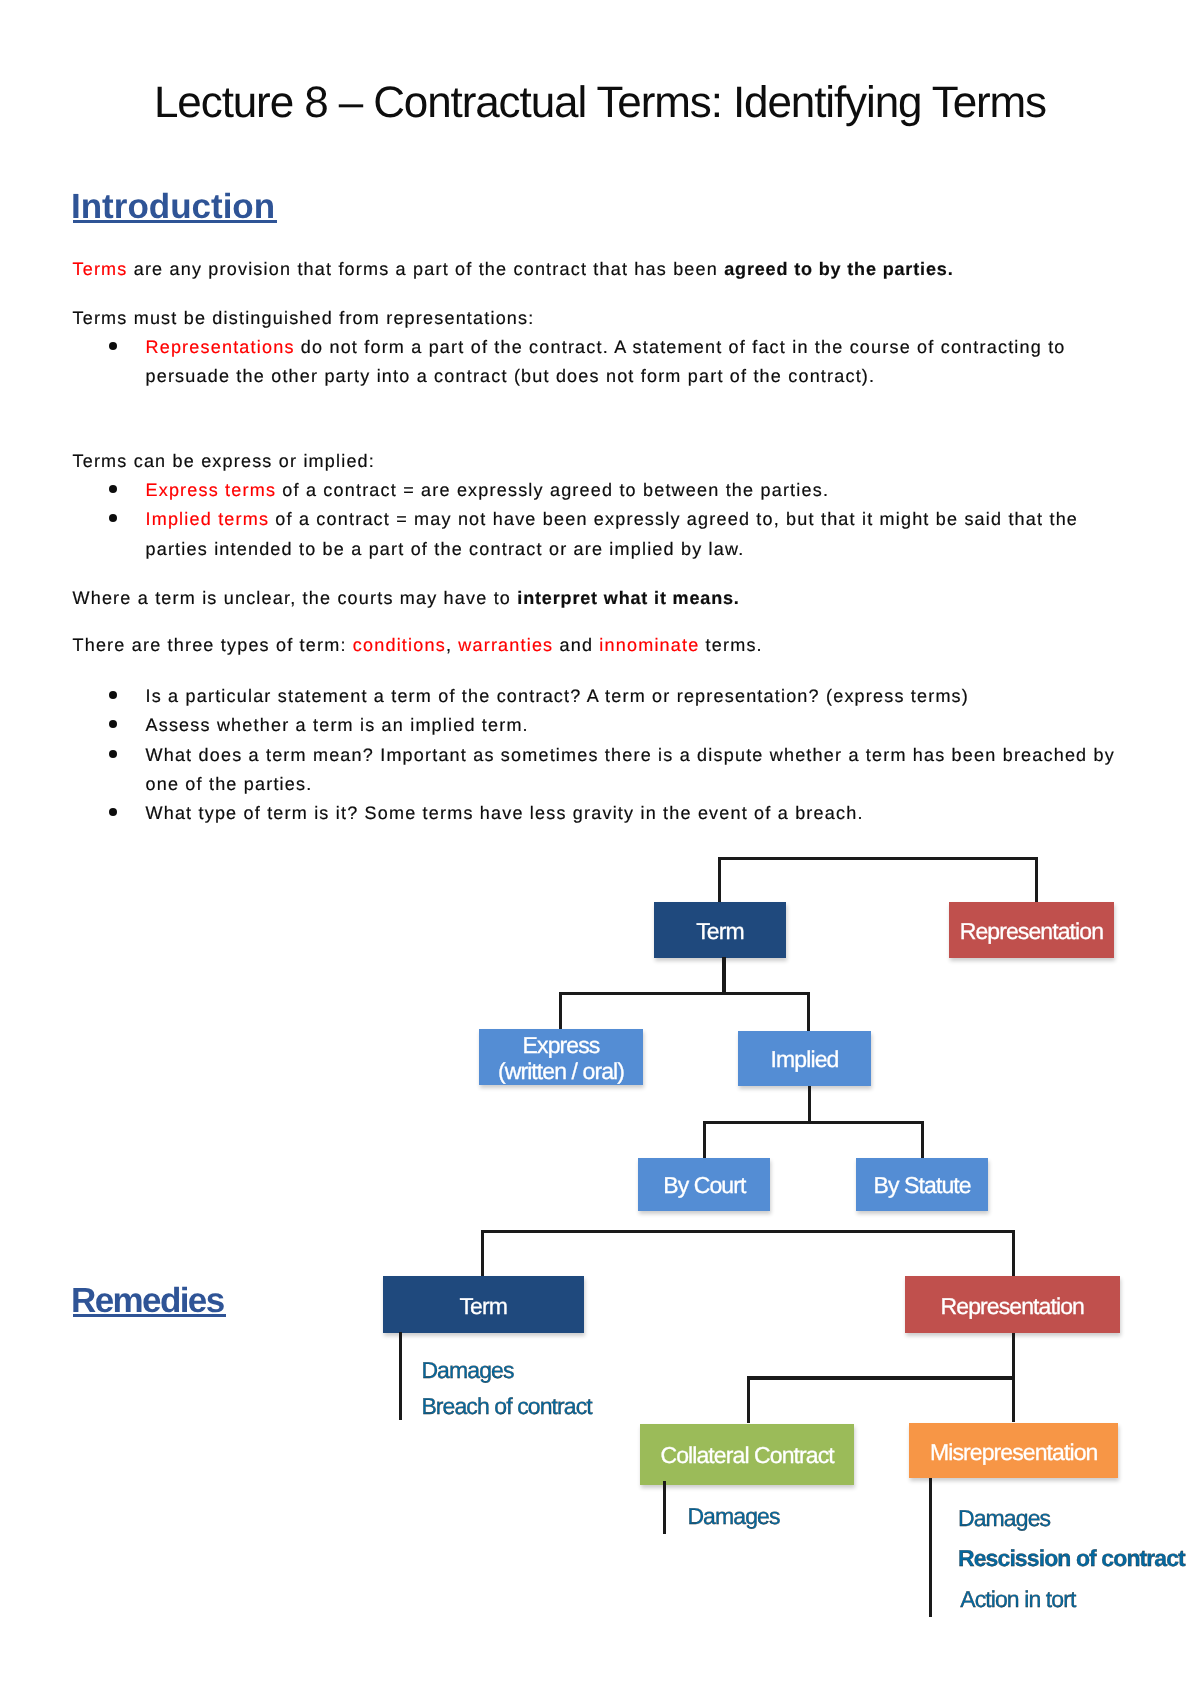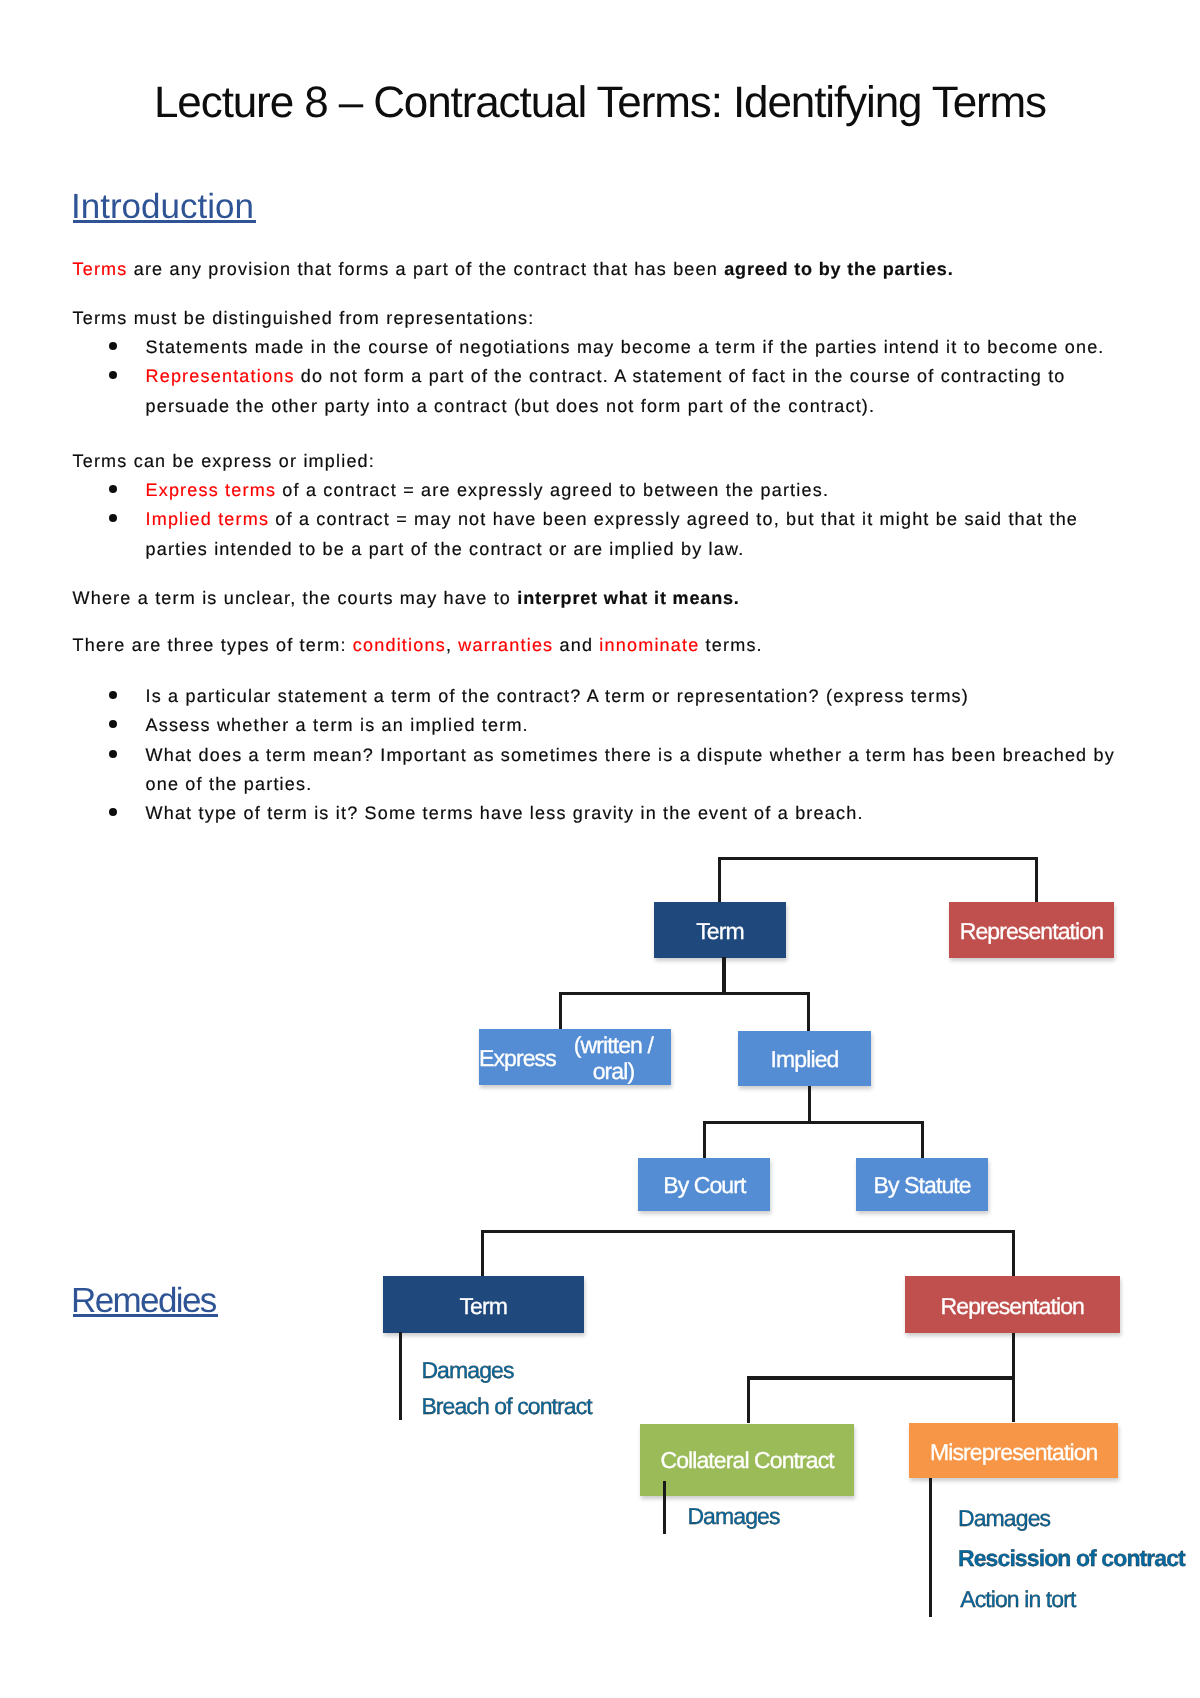--- a/index.html
+++ b/index.html
@@ -5,21 +5,21 @@
 <style>
   html,body{margin:0;padding:0;background:#ffffff;}
   body{width:1200px;height:1698px;position:relative;overflow:hidden;
        font-family:"Liberation Sans", sans-serif;color:#000000;
        -webkit-font-smoothing:antialiased;text-rendering:geometricPrecision;}
   .page{position:absolute;left:0;top:0;width:1200px;height:1698px;background:#fff;}
 
   #doc-title{position:absolute;left:0;top:78px;width:1200px;text-align:center;
        font-size:44px;line-height:50px;font-weight:400;color:#0d0d0d;letter-spacing:-1.1px;}
 
-  .heading{position:absolute;font-size:35px;color:#2F5496;font-weight:400;
+  .heading{position:absolute;font-size:35px;color:#2F5496;font-weight:700;
        line-height:1;}
   .heading span.u{display:inline-block;position:relative;}
   .heading span.u::after{content:"";position:absolute;left:2px;right:-2px;bottom:0.5px;height:3.4px;background:#2F5496;}
 
   .para{position:absolute;font-size:18px;line-height:29.3px;color:#0d0d0d;
        letter-spacing:1.2px;-webkit-text-stroke:0.2px #0d0d0d;}
   .red{color:#FF0000;-webkit-text-stroke:0.2px #FF0000;}
   .b{font-weight:700;letter-spacing:0.85px;}
 
   .blist{position:absolute;font-size:18px;line-height:29.3px;color:#0d0d0d;
@@ -44,21 +44,20 @@
 
   <div id="doc-title">Lecture 8 – Contractual Terms: Identifying Terms</div>
 
   <div class="heading" style="left:71px;top:188.5px;"><span class="u">Introduction</span></div>
 
   <div class="para" style="left:72.5px;top:255px;width:1060px;"><span class="red">Terms</span><span> are any provision that forms a part of the contract that has been </span><span class="b">agreed to by the parties.</span></div>
 
   <div class="para" style="left:72.5px;top:304px;width:1060px;"><span>Terms must be distinguished from representations:</span></div>
 
   <div class="blist" style="left:72.5px;top:333px;width:1053px;">
-    <div class="brow"><span>Statements made in the course of negotiations may become a term if the parties intend it to become one.</span></div>
     <div class="brow"><span class="red">Representations</span><span> do not form a part of the contract. A statement of fact in the course of contracting to persuade the other party into a contract (but does not form part of the contract).</span></div>
   </div>
 
   <div class="para" style="left:72.5px;top:447px;width:1060px;"><span>Terms can be express or implied:</span></div>
 
   <div class="blist" style="left:72.5px;top:476px;width:1053px;">
     <div class="brow"><span class="red">Express terms</span><span> of a contract = are expressly agreed to between the parties.</span></div>
     <div class="brow"><span class="red">Implied terms</span><span> of a contract = may not have been expressly agreed to, but that it might be said that the parties intended to be a part of the contract or are implied by law.</span></div>
   </div>
 
@@ -86,21 +85,21 @@
       </div>
     <div class="dbox" style="left:929.5px;top:902px;width:165.8px;height:56px;background:#C0504D;">
         <span>Representation</span>
       </div>
 
     <div class="ln" style="left:703.4px;top:957.4px;width:3.2px;height:35.5px;"></div>
     <div class="ln" style="left:539.7px;top:991.9px;width:251.2px;height:3.2px;"></div>
     <div class="ln" style="left:539.7px;top:991.9px;width:3.2px;height:37.5px;"></div>
     <div class="ln" style="left:787.8px;top:991.9px;width:3.1px;height:39.5px;"></div>
 
-    <div class="dbox" style="left:460px;top:1029.2px;width:192px;height:55.6px;background:#548DD4;">
+    <div class="dbox" style="left:460px;top:1029.2px;width:164px;height:55.6px;background:#548DD4;flex-direction:column;">
         <span>Express</span>
         <span>(written / oral)</span>
       </div>
     <div class="dbox" style="left:719px;top:1030.7px;width:133px;height:55.6px;background:#548DD4;">
         <span>Implied</span>
       </div>
 
     <div class="ln" style="left:789.4px;top:1086.2px;width:3px;height:35.8px;"></div>
     <div class="ln" style="left:684.1px;top:1121.3px;width:221.4px;height:3.2px;"></div>
     <div class="ln" style="left:684.1px;top:1121.3px;width:3.3px;height:36.4px;"></div>
@@ -125,21 +124,21 @@
       </div>
 
     <div class="ln" style="left:380.2px;top:1332.1px;width:3.1px;height:87.7px;"></div>
     <div class="dlabel" style="left:402.4px;top:1358px;">Damages</div>
     <div class="dlabel" style="left:402.4px;top:1394.2px;">Breach of contract</div>
 
     <div class="ln" style="left:993px;top:1333.4px;width:3.2px;height:88.5px;"></div>
     <div class="ln" style="left:727.7px;top:1376.4px;width:268.5px;height:3.4px;"></div>
     <div class="ln" style="left:727.7px;top:1376.4px;width:3.5px;height:47.1px;"></div>
 
-    <div class="dbox" style="left:620.8px;top:1423.5px;width:214.7px;height:72px;background:#9BBB59;">
+    <div class="dbox" style="left:620.8px;top:1423.5px;width:214.7px;height:61px;background:#9BBB59;">
         <span>Collateral Contract</span>
       </div>
     <div class="dbox" style="left:890.2px;top:1423.4px;width:209.1px;height:55px;background:#F79646;">
         <span>Misrepresentation</span>
       </div>
 
     <div class="ln" style="left:644px;top:1480.5px;width:3.1px;height:53.5px;"></div>
     <div class="dlabel" style="left:668.4px;top:1503.5px;">Damages</div>
 
     <div class="ln" style="left:909.8px;top:1478.4px;width:3.6px;height:138.4px;"></div>

